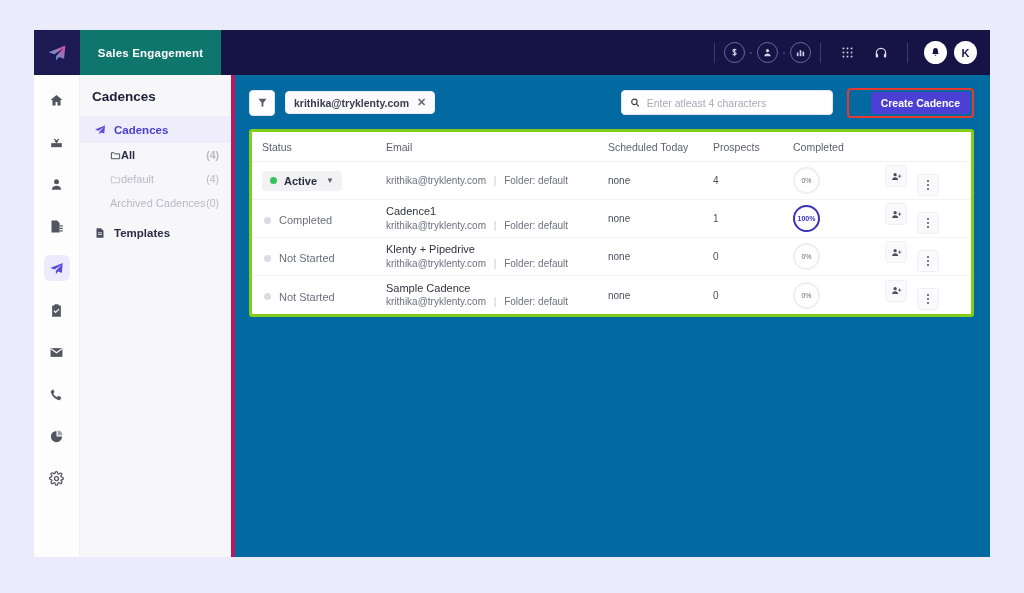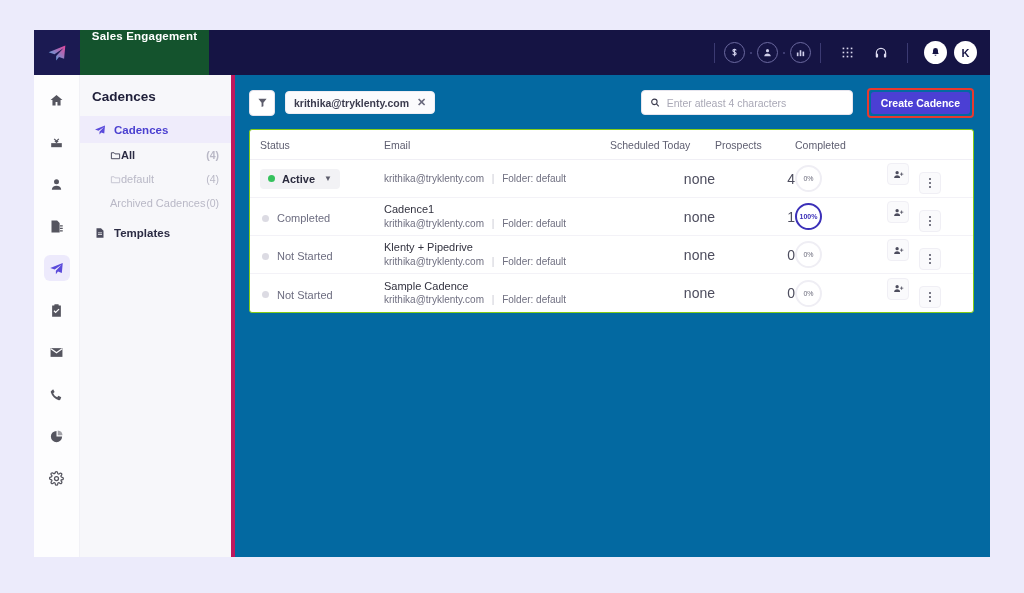--- a/index.html
+++ b/index.html
@@ -25,23 +25,23 @@
     flex: 0 0 45px;
     position: relative;
   }
   .brand-logo {
     width: 46px; height: 45px;
     display: flex; align-items: center; justify-content: center;
     background: #1b1a52;
   }
   .plane-grad { width: 20px; height: 20px; display:block; }
   .brand-panel {
-    width: 129px; height: 45px;
-    background: #14532d;
-    display: flex; align-items: flex-start; justify-content: center;
+    width: 141px; height: 45px;
+    background: #0f766e;
+    display: flex; align-items: center; justify-content: center;
   }
   .brand-panel span {
     color: #ffffff; font-size: 11.5px; font-weight: bold;
     letter-spacing: .2px;
   }
   .topbar-spacer { flex: 1 1 auto; }
   .topbar-right {
     display: flex; align-items: center; height: 45px;
     padding-right: 13px; gap: 0px;
   }
@@ -137,23 +137,24 @@
   .search input::placeholder { color: #a9a8b6; }
   .create-wrap {
     margin-left: 14px; border: 2px solid #e8392e; border-radius: 4px;
     padding: 2px;
   }
   .create-btn {
     background: #4b3fd4; color: #ffffff; border: none;
     border-radius: 3px; height: 22px; padding: 0 10px;
     font-size: 10.5px; font-weight: bold;
     font-family: "Liberation Sans", sans-serif;
+    margin-left: 20px;
   }
   .card {
-    background: #ffffff; border: 1px solid #84cc16;
+    background: #ffffff; border: 3px solid #84cc16;
     border-radius: 3px;
   }
   .thead {
     display: flex; align-items: center; height: 30px;
     border-bottom: 1px solid #f0eff5;
     font-size: 10.5px; color: #5e5e70;
     padding: 0 10px;
   }
   .c-status { width: 124px; flex: 0 0 124px; }
   .c-name   { flex: 1 1 auto; min-width: 0; }
@@ -175,21 +176,21 @@
     display: inline-flex; align-items: center; gap: 8px;
     font-size: 11px; color: #6d6d80; padding-left: 2px;
   }
   .dot { width: 7px; height: 7px; border-radius: 50%; }
   .dot.green { background: #35c25d; }
   .dot.grey  { background: #dcdbe3; }
   .caret { font-size: 8px; color: #5c5c6b; margin-left: 2px; }
   .nm1 { font-size: 11px; color: #32323f; line-height: 1.35; }
   .nm2 { font-size: 10px; color: #6f6f80; line-height: 1.4; }
   .nm2 .sep { color: #c9c8d3; margin: 0 5px; }
-  .cell-txt { font-size: 14px; color: #4d4d5e; text-align: right; }
+  .cell-txt { font-size: 10px; color: #4d4d5e; }
   .ring {
     width: 27px; height: 27px; border-radius: 50%;
     display: flex; align-items: center; justify-content: center;
     font-size: 7px; color: #6a6a7b;
     border: 2px solid #efeef4;
   }
   .ring.full { border-color: #3b30b8; color: #3b30b8; font-weight: bold; }
   .act-btn {
     width: 22px; height: 22px; border-radius: 4px; background: #fafafc;
     border: 1px solid #f0eff5;

